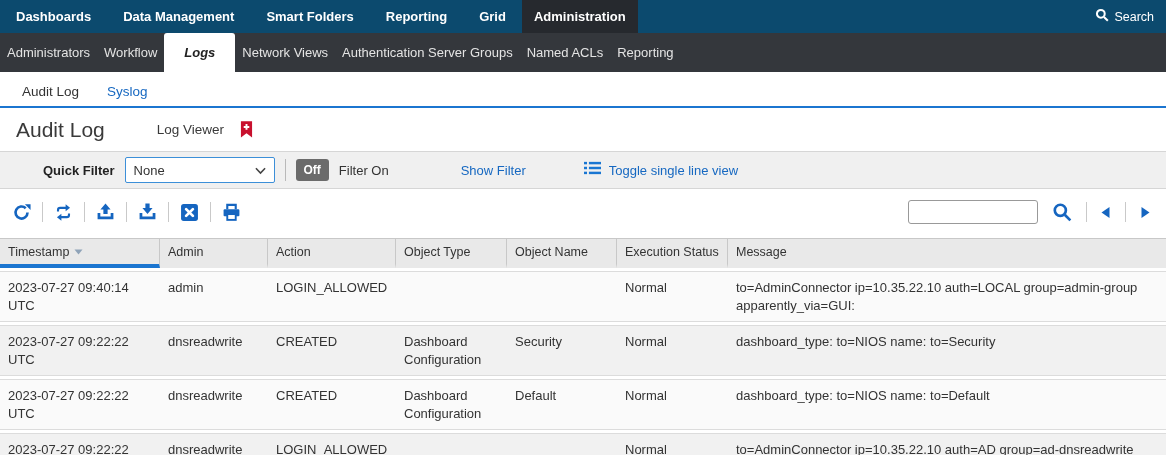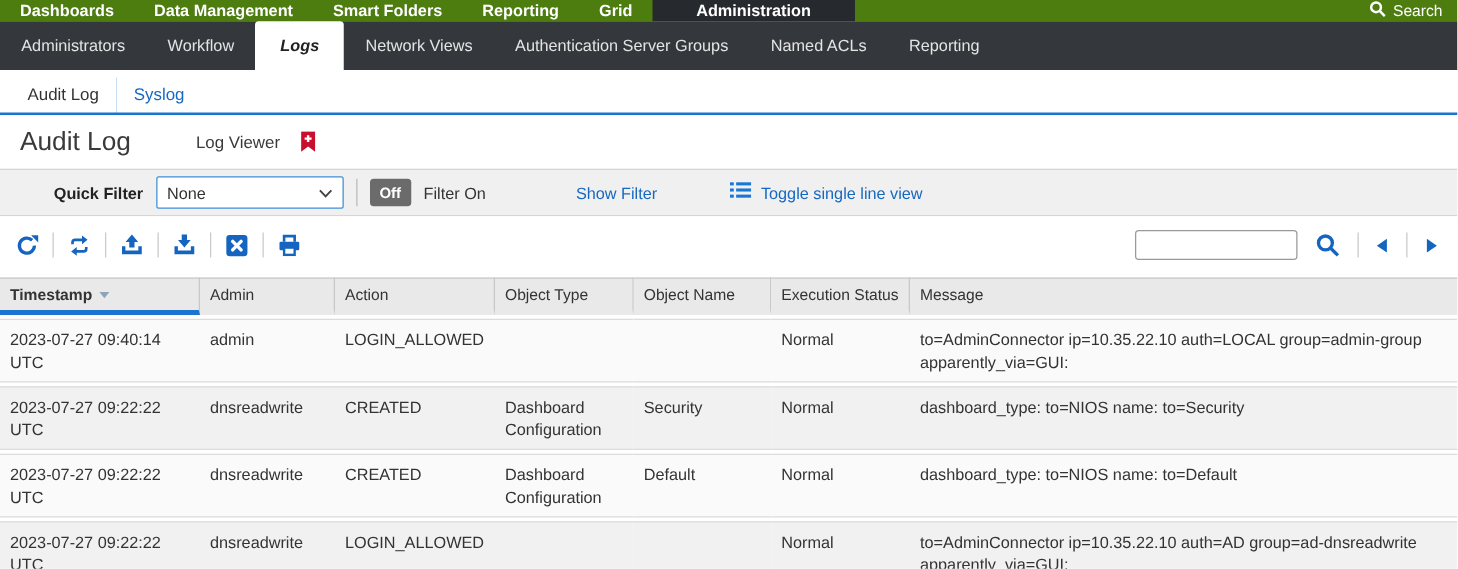--- a/index.html
+++ b/index.html
@@ -1,27 +1,27 @@
 <!DOCTYPE html>
 <html><head>
 <meta charset="utf-8">
 <style>
   * { margin:0; padding:0; box-sizing:border-box; }
   html,body { width:1166px; height:455px; overflow:hidden; background:#fff;
     font-family:"Liberation Sans", sans-serif; }
 
   
-  .topnav { height:17px; background:#4d7c0f; display:flex; align-items:stretch; color:#fff; }
+  .topnav { height:33px; background:#0c4a6e; display:flex; align-items:stretch; color:#fff; }
   .topnav-item { display:flex; align-items:center; padding:0 16px; font-size:13px; font-weight:bold; cursor:pointer; }
-  .topnav-item.active { background:#26292e; padding:0 35px; }
+  .topnav-item.active { background:#26292e; padding:0 12px; }
   .topnav-search { margin-left:auto; display:flex; align-items:center; gap:5px; padding:0 12px; font-size:12.5px; cursor:pointer; }
 
   
   .subnav { height:39px; background:#34373c; display:flex; align-items:stretch; }
-  .subnav-item { display:flex; align-items:center; padding:0 17px; font-size:13px; color:#e4e4e4; cursor:pointer; }
+  .subnav-item { display:flex; align-items:center; padding:0 7px; font-size:13px; color:#e4e4e4; cursor:pointer; }
   .subnav-item.active { background:#fff; color:#222; font-weight:bold; border-radius:3px 3px 0 0; padding:0 20px;font-style:italic; }
 
   
   .viewtabs { height:36px; display:flex; align-items:flex-end; padding-left:8px; border-bottom:2px solid #1b75d0; background:#fff; }
   .viewtab { font-size:13.5px; padding:8px 14px 7px; cursor:pointer; color:#1668c1; }
   .viewtab.active { color:#333; box-shadow:0 2px 0 0 #1b75d0; }
 
   
   .titlerow { height:43px; display:flex; align-items:center; padding:0 16px; background:#fff; }
   .page-title { font-size:21px; color:#3a3a3a; }
@@ -51,21 +51,21 @@
   .table-search { width:130px; height:24px; border:1px solid #999; border-radius:3px; font-size:13px; padding:0 6px;
     font-family:"Liberation Sans", sans-serif; }
   .pager-btn { display:flex; align-items:center; cursor:pointer; padding:0 4px; }
 
   
   table.grid { width:1166px; border-collapse:separate; border-spacing:0 3px; table-layout:fixed; font-size:13px; }
   .grid th { background:#e9e9e9; color:#333; font-weight:normal; text-align:left; font-size:12.5px;
     padding:5px 8px; border-top:1px solid #c8c8c8; border-right:1px solid #c8c8c8;
     border-bottom:4px solid transparent; white-space:nowrap; overflow:hidden; cursor:pointer; }
   .grid th:last-child { border-right:none; }
-  .grid th.sorted { font-weight:bold; border-bottom-color:#1b75d0; }
+  .grid th.sorted { font-weight:normal; border-bottom-color:#1b75d0; }
   .sort-arrow { display:inline-block; margin-left:5px; vertical-align:1px; }
   .grid td { background:#fafafa; color:#333; vertical-align:top; padding:7px 8px;
     border-top:1px solid #dcdcdc; border-bottom:1px solid #dcdcdc; line-height:1.35; word-wrap:break-word; }
   .grid tr.even td { background:#f1f1f1; }
   .grid tr.row { cursor:pointer;margin-left:10px; }
 </style>
 </head>
 <body>
 
 <div class="topnav">

